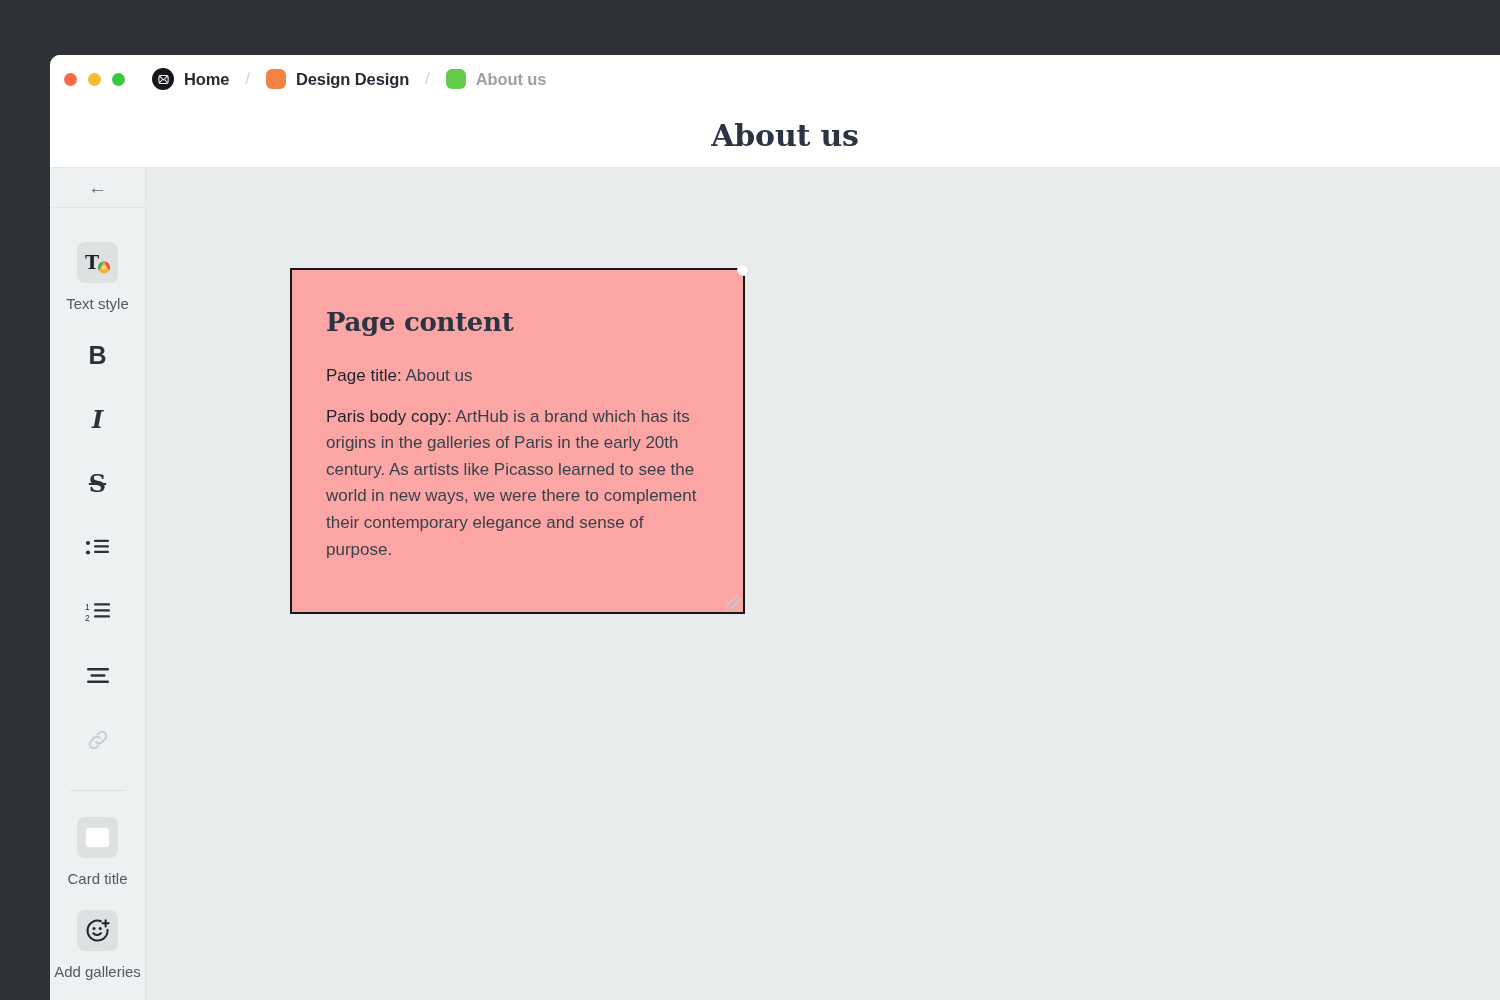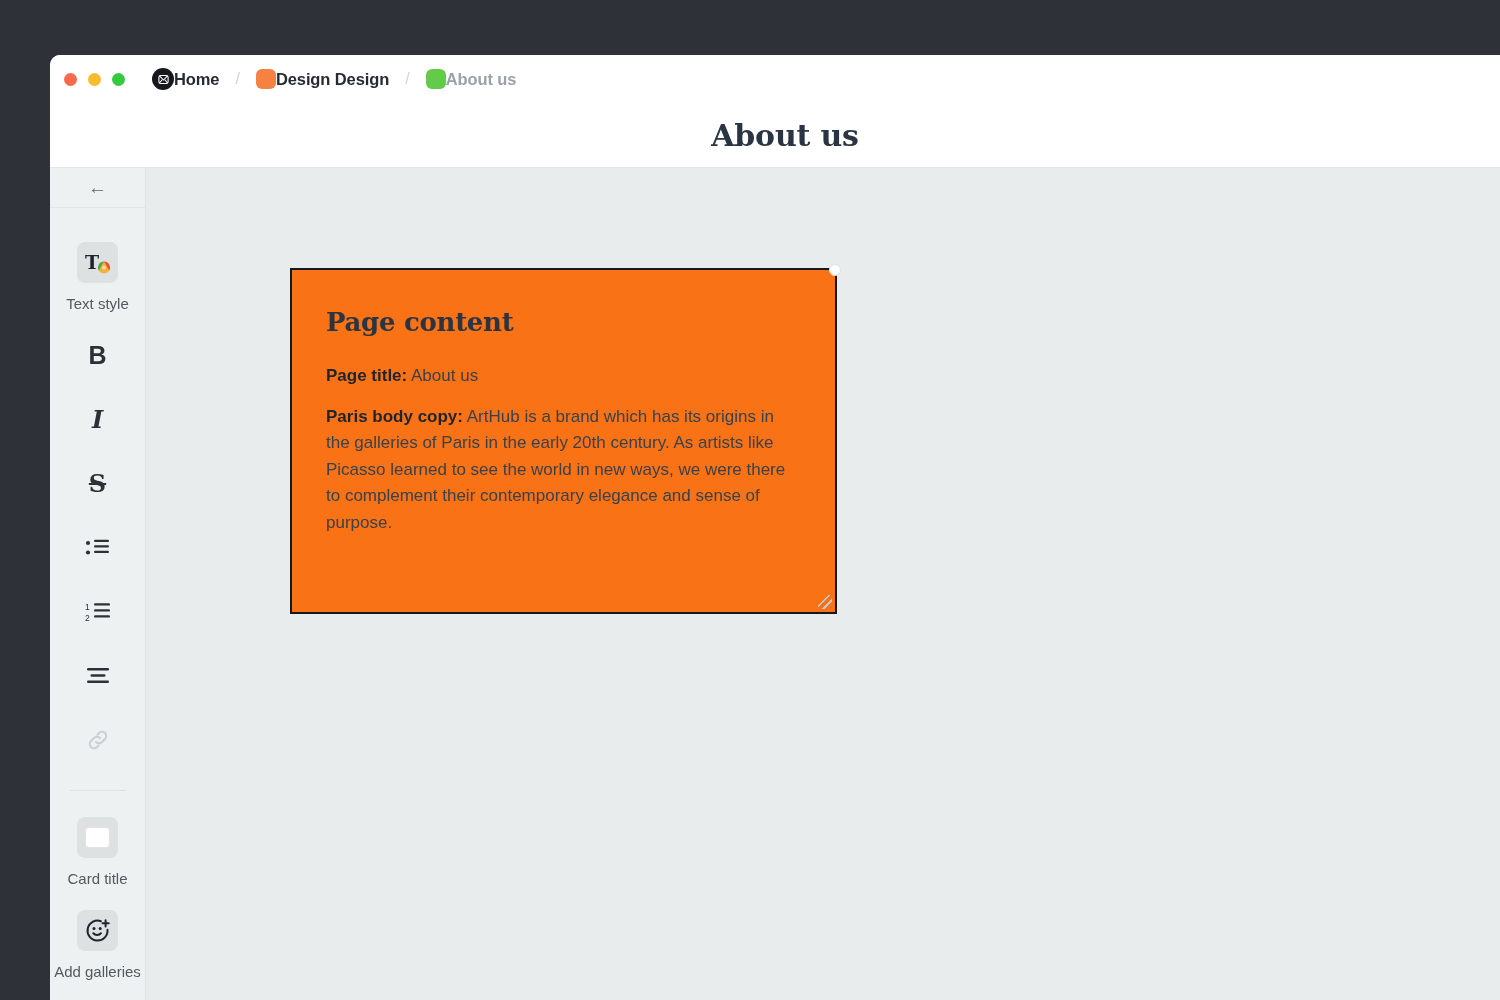--- a/index.html
+++ b/index.html
@@ -31,21 +31,21 @@
     padding-left: 14px;
     background: #ffffff;
   }
   .traffic-lights { display: flex; gap: 11px; align-items: center; margin-right: 27px; }
   .tl { width: 13px; height: 13px; border-radius: 50%; }
   .tl.red    { background: #f96a4a; }
   .tl.yellow { background: #f8bc2e; }
   .tl.green  { background: #35c940; }
 
   .breadcrumb { display: flex; align-items: center; gap: 0px; }
-  .crumb { display: flex; align-items: center; }
+  .crumb { display: flex; align-items: center; gap: 10px; }
   .crumb-label {
     font-size: 16.5px;
     font-weight: bold;
     color: #262b33;
     letter-spacing: -0.1px;
     white-space: nowrap;
   }
   .crumb-label.muted { color: #9aa2a8; }
   .crumb-sep {
     color: #cfd5d8;
@@ -159,41 +159,41 @@
     flex: 1;
     position: relative;
     background: #e8ecec;
   }
 
   
   .card {
     position: absolute;
     left: 144px;
     top: 100px;
-    width: 547px;
+    width: 455px;
     height: 346px;
-    background: #f97316;
+    background: #fca5a5;
     border: 2.5px solid #15181d;
   }
   .card-inner { padding: 37px 34px 0 34px; }
   .card-title {
     font-family: "DejaVu Serif", "Liberation Serif", serif;
     font-weight: bold;
     font-size: 26px;
     color: #2b3442;
     letter-spacing: -0.3px;
     margin-bottom: 26px;
   }
   .card-para {
     font-size: 17px;
     line-height: 26.6px;
     color: #39414a;
     margin-bottom: 14px;
   }
-  .card-para b { color: #1d242c; font-weight: bold; }
+  .card-para b { color: #1d242c; font-weight: normal; }
 
   .handle-tr {
     position: absolute;
     right: -6px;
     top: -6px;
     width: 12px; height: 12px;
     border-radius: 50%;
     background: #ffffff;
     border: 1.5px solid #dfe3e4;
   }

